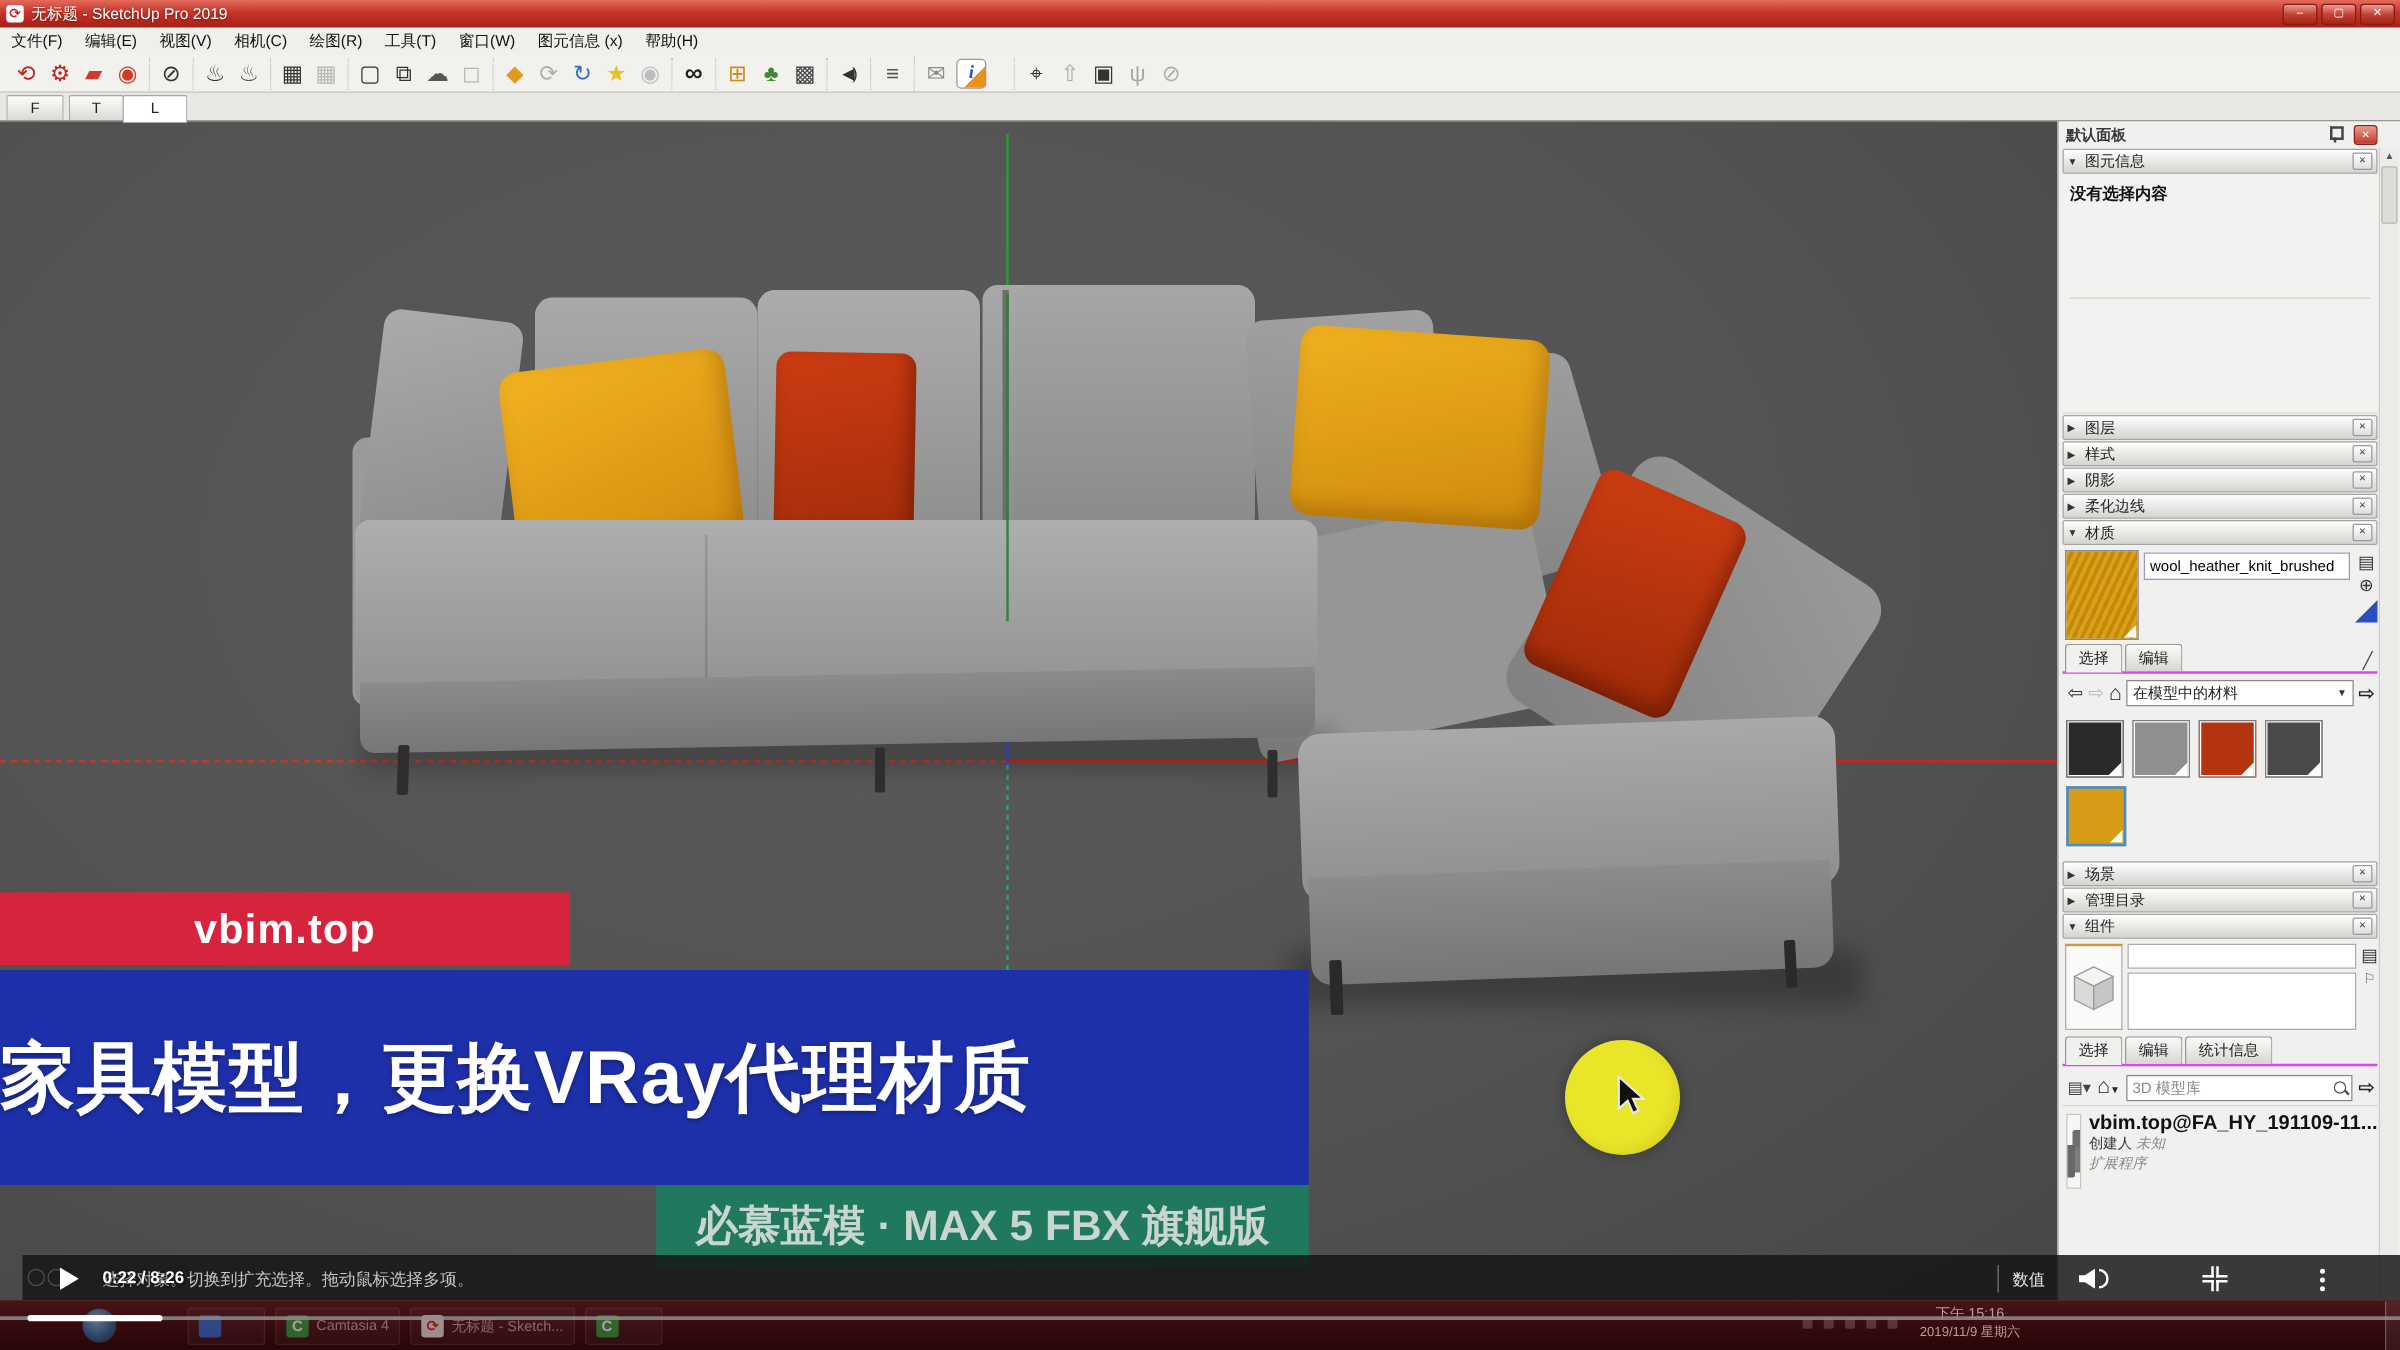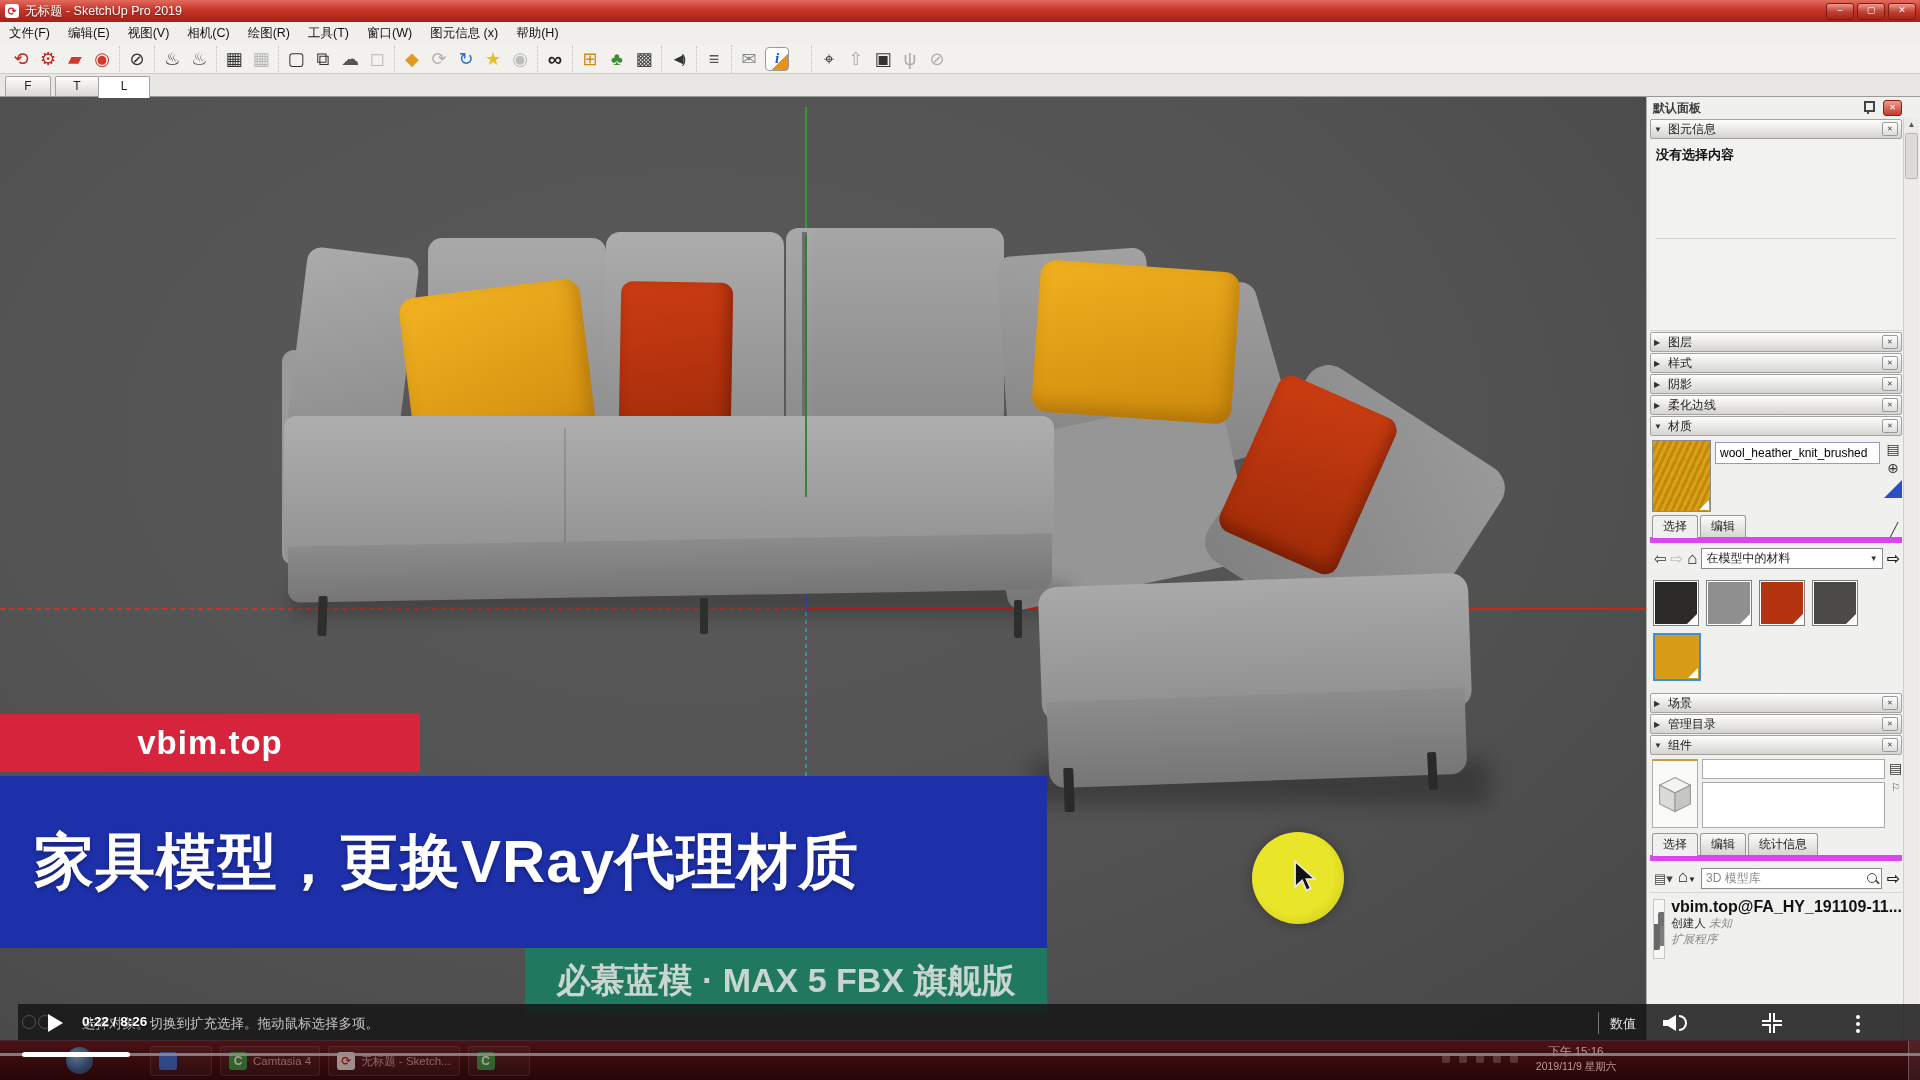--- a/index.html
+++ b/index.html
@@ -33,25 +33,25 @@
   
   #scenetabs{position:absolute;left:0;top:74px;width:1920px;height:22px;background:#e9e7e3;border-bottom:1px solid #9a9a98;z-index:20;}
   .stab{position:absolute;top:2px;height:19px;line-height:19px;text-align:center;font-size:12px;
     border:1px solid #a7a5a1;border-bottom:none;background:linear-gradient(180deg,#fdfdfc,#dbd9d4);border-radius:2px 2px 0 0;}
   .stab.active{background:#fff;height:21px;z-index:2;}
   
   #viewport{position:absolute;left:0;top:96px;width:1646px;height:944px;overflow:hidden;
     background:radial-gradient(ellipse at 42% 36%,#5a5a5a 0%,#535353 55%,#474747 100%);}
   .vp{position:absolute;}
   
-  #banner-red{left:0;top:618px;width:420px;height:58px;background:#d5243b;z-index:10;
+  #banner-red{left:0;top:618px;width:456px;height:58px;background:#d5243b;z-index:10;
     display:flex;align-items:center;justify-content:center;}
   #banner-red span{color:#fff;font-size:33px;font-weight:bold;letter-spacing:1px;}
   #banner-blue{left:0;top:680px;width:1047px;height:172px;background:#1d30aa;z-index:10;display:flex;align-items:center;}
-  #banner-blue span{color:#fff;font-size:60px;font-weight:600;margin-left:34px;letter-spacing:1px;white-space:nowrap;
+  #banner-blue span{color:#fff;font-size:60px;font-weight:600;letter-spacing:1px;white-space:nowrap;
     text-shadow:0 2px 4px rgba(0,0,0,.35);}
   #banner-teal{left:525px;top:852px;width:522px;height:66px;background:#20795f;z-index:11;
     display:flex;align-items:center;justify-content:center;}
   #banner-teal span{color:#c9d6d0;font-size:34px;font-weight:600;white-space:nowrap;}
   
   .cursor-halo{left:1252px;top:736px;width:92px;height:92px;border-radius:50%;z-index:12;
     background:radial-gradient(circle at 45% 45%,#e9e62a 55%,#d3cf1d 82%,rgba(110,108,18,.35) 100%);
     box-shadow:0 0 12px rgba(0,0,0,.3);}
   .cursor-halo svg{position:absolute;left:38px;top:28px;}
   
@@ -75,21 +75,21 @@
   .mat-row{display:flex;padding:3px 0 2px 2px;}
   .mat-thumb{width:70px;height:70px;border:1px solid #8a8a8a;position:relative;
     background:repeating-linear-gradient(115deg,#dba015 0 3px,#c28a0c 3px 6px);}
   .corner-tri::after{content:"";position:absolute;right:1px;bottom:1px;width:0;height:0;
     border-left:10px solid transparent;border-bottom:10px solid #fdfdfd;}
   .mat-name{flex:1;height:18px;margin:2px 4px 0 4px;border:1px solid #9a98c0;font-size:12px;padding:1px 4px;
     font-family:inherit;background:#fff;}
   .icol{width:22px;display:flex;flex-direction:column;align-items:center;gap:4px;padding-top:2px;}
   .icol .ig{font-size:14px;color:#333;line-height:15px;}
   .blue-tri{width:0;height:0;border-bottom:18px solid #2a4fc0;border-left:18px solid transparent;}
-  .tabbar{display:flex;align-items:flex-end;height:23px;border-bottom:6px solid #d946ef;padding-left:2px;position:relative;}
+  .tabbar{display:flex;align-items:flex-end;height:23px;border-bottom:2px solid #d946ef;padding-left:2px;position:relative;}
   .tab{padding:2px 10px 2px;border:1px solid #9a9894;border-bottom:none;border-radius:3px 3px 0 0;margin-right:2px;
     background:linear-gradient(180deg,#fbfbfa,#d8d6d2);font-size:12px;}
   .tab.active{background:#f0f0ef;position:relative;top:1px;padding-bottom:3px;}
   .eyed{margin-left:auto;margin-right:4px;font-size:13px;color:#444;transform:rotate(0deg);}
   .mat-nav{display:flex;align-items:center;height:27px;gap:4px;padding:2px 2px 0 4px;}
   .navg{font-size:15px;line-height:18px;}
   .dropdown{flex:1;height:19px;border:1px solid #8a8886;background:#fff;display:flex;align-items:center;
     font-size:12px;padding:0 4px;}
   .dropdown .dar{margin-left:auto;font-size:8px;color:#333;}
   .detail{font-size:16px;font-weight:bold;color:#222;}

